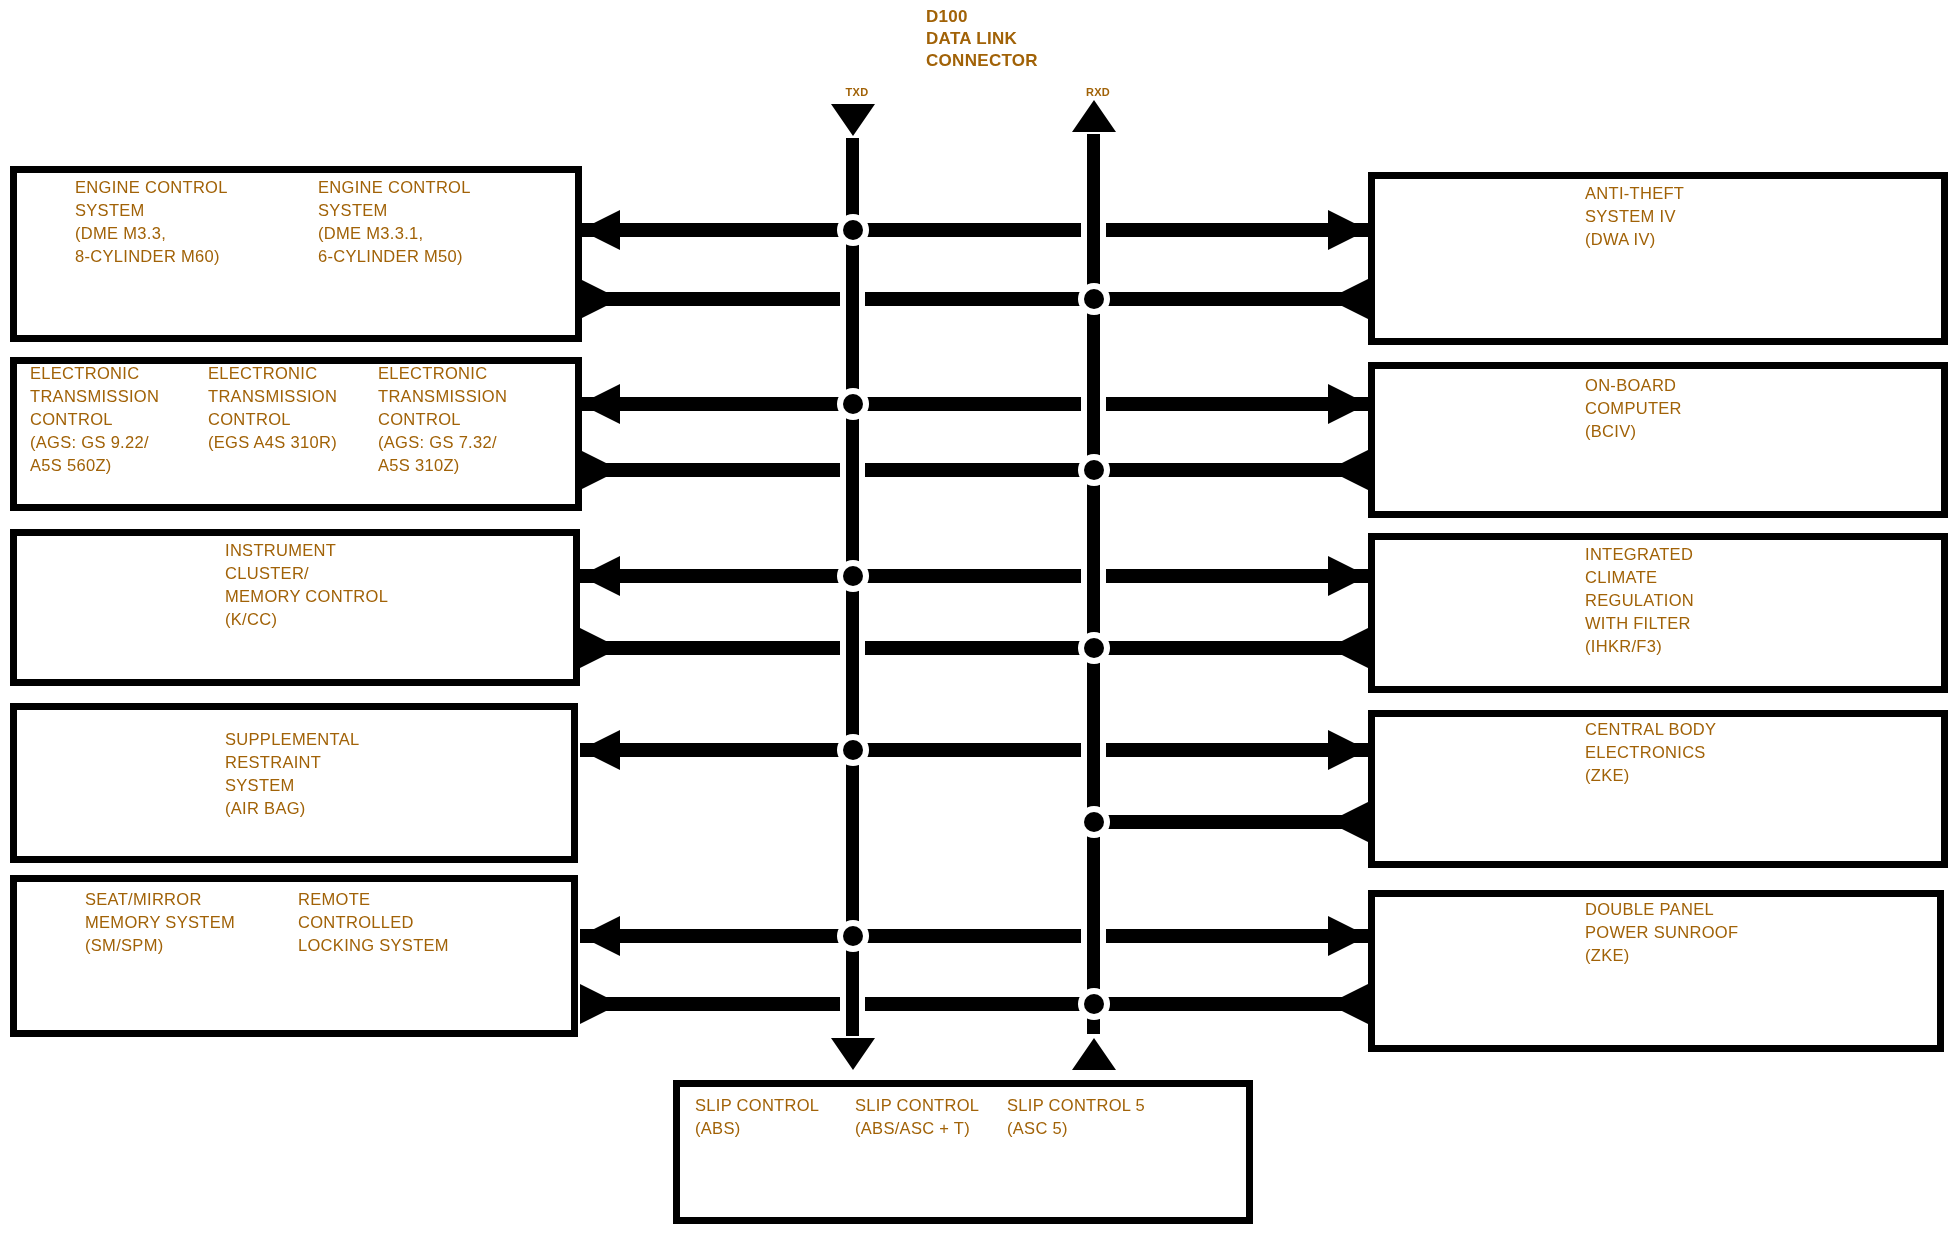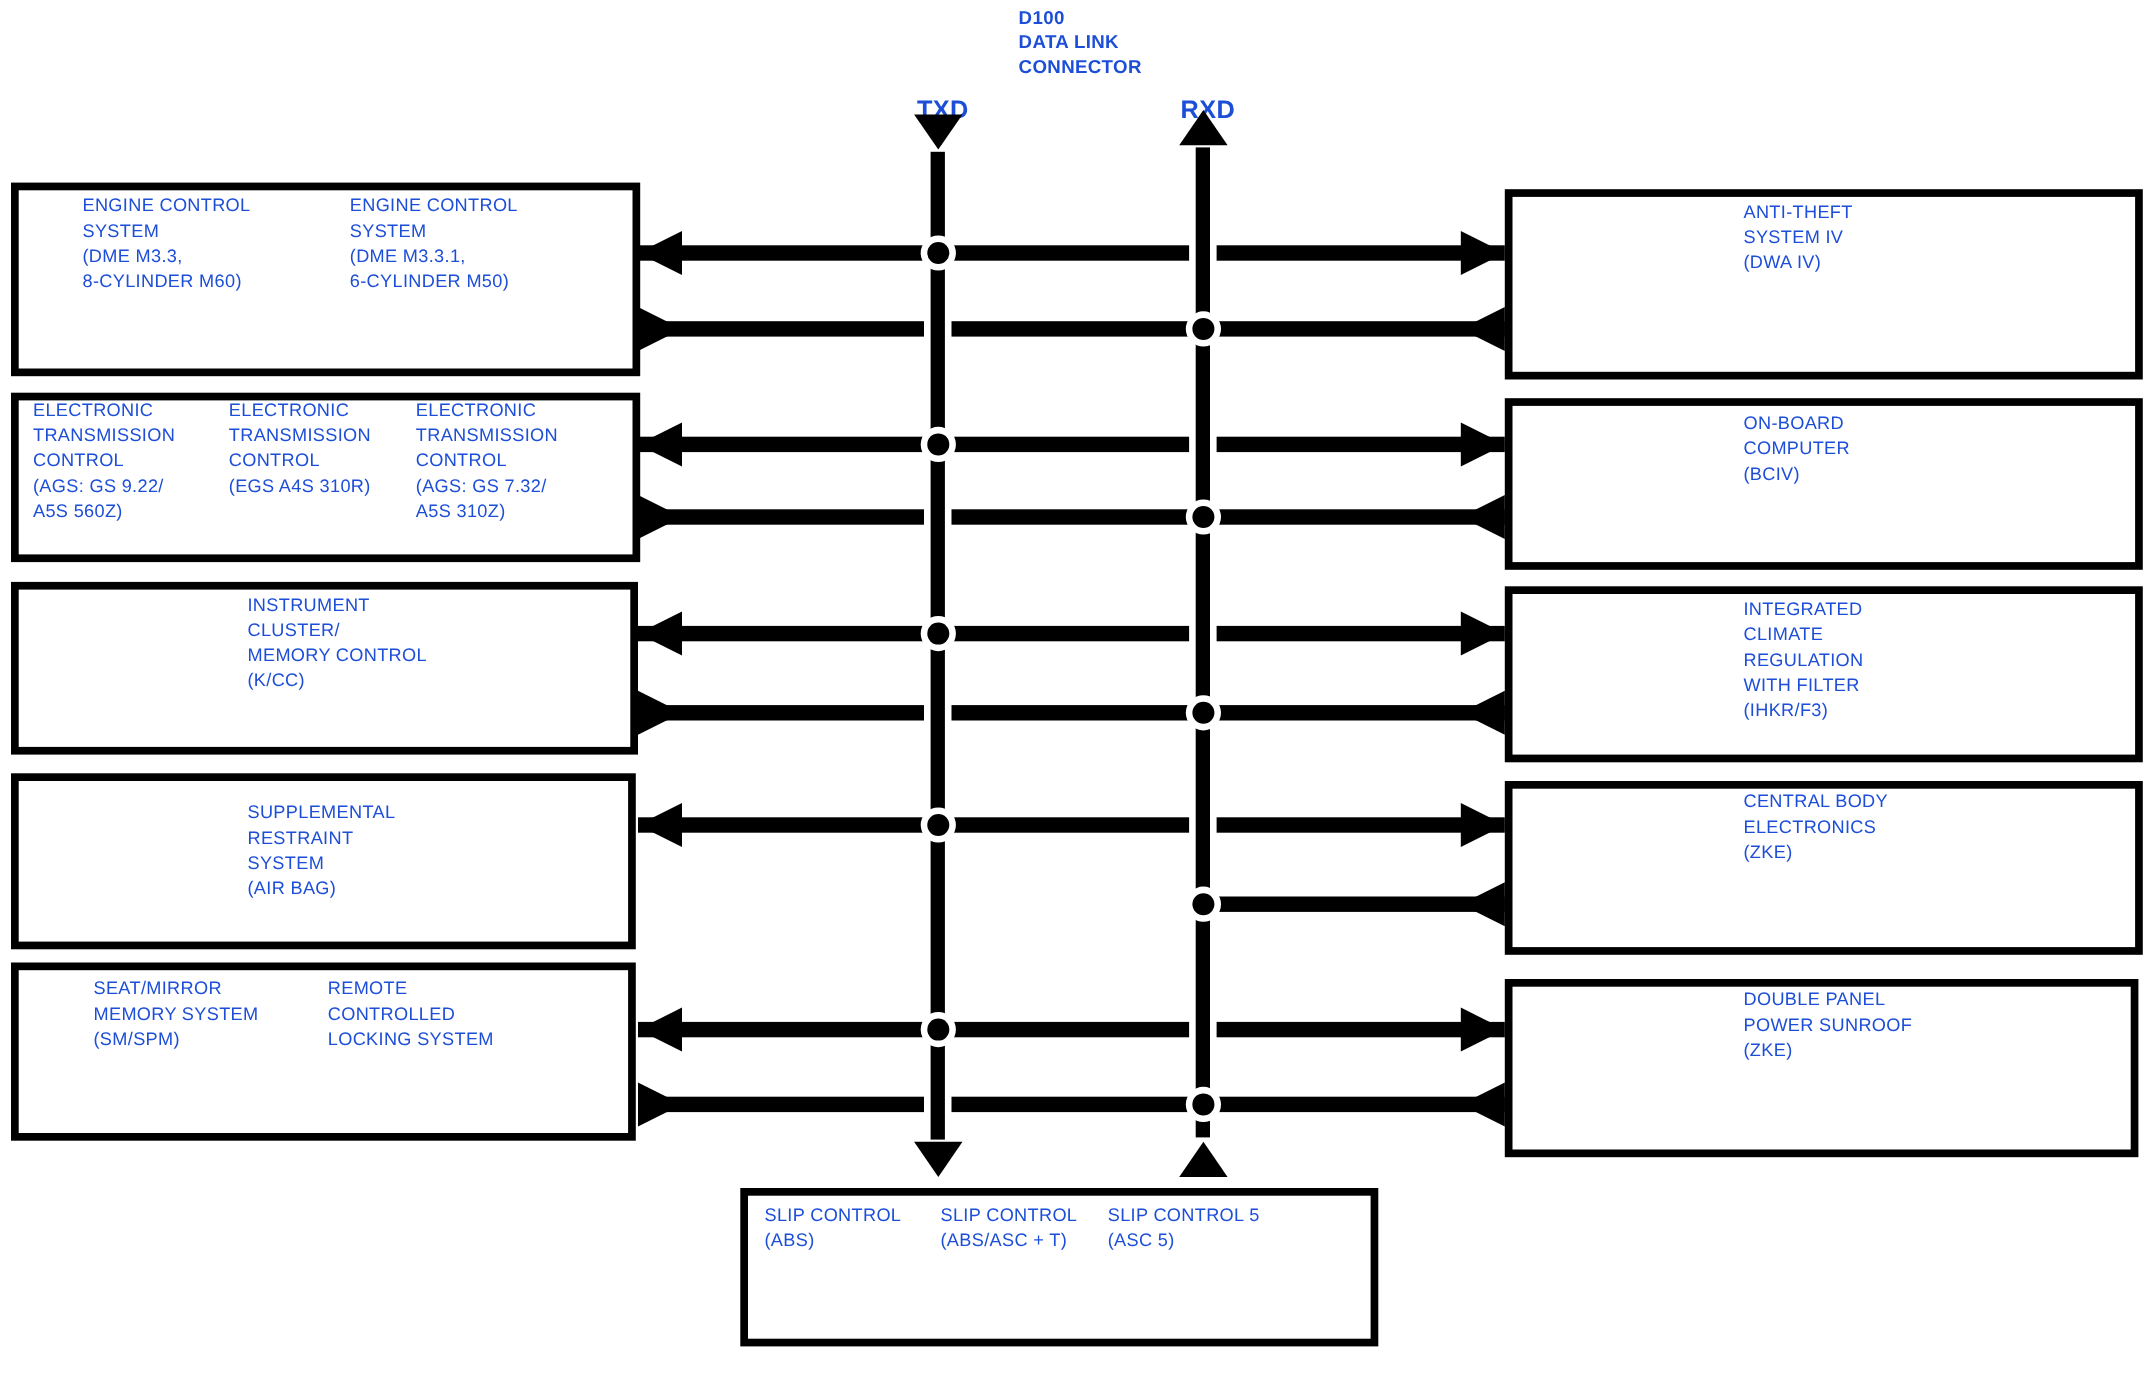--- a/index.html
+++ b/index.html
@@ -1,21 +1,21 @@
 <!DOCTYPE html>
 <html><head>
 <meta charset="utf-8">
 <style>
   html,body{margin:0;padding:0;background:#ffffff;}
   #canvas{
     position:relative;
     width:1954px;height:1248px;
     background:#ffffff;
     font-family:"Liberation Sans", sans-serif;
-    color:#1d4ed8;
+    color:#a16207;
     overflow:hidden;
   }
   .box{
     position:absolute;
     border:7px solid #000;
     background:#fff;
     box-sizing:border-box;
   }
   .txtcol{
     position:absolute;
@@ -28,21 +28,21 @@
   .toplabel{
     position:absolute;
     white-space:pre-line;
     font-size:17px;
     font-weight:700;
     line-height:22px;
     letter-spacing:.3px;
   }
   .buslabel{
     position:absolute;
-    font-size:23px;
+    font-size:11px;
     font-weight:700;
     letter-spacing:.3px;
     transform:translateX(-50%);
   }
   .vline{
     position:absolute;
     width:13px;
     background:#000;
   }
   .tri{position:absolute;width:0;height:0;}

